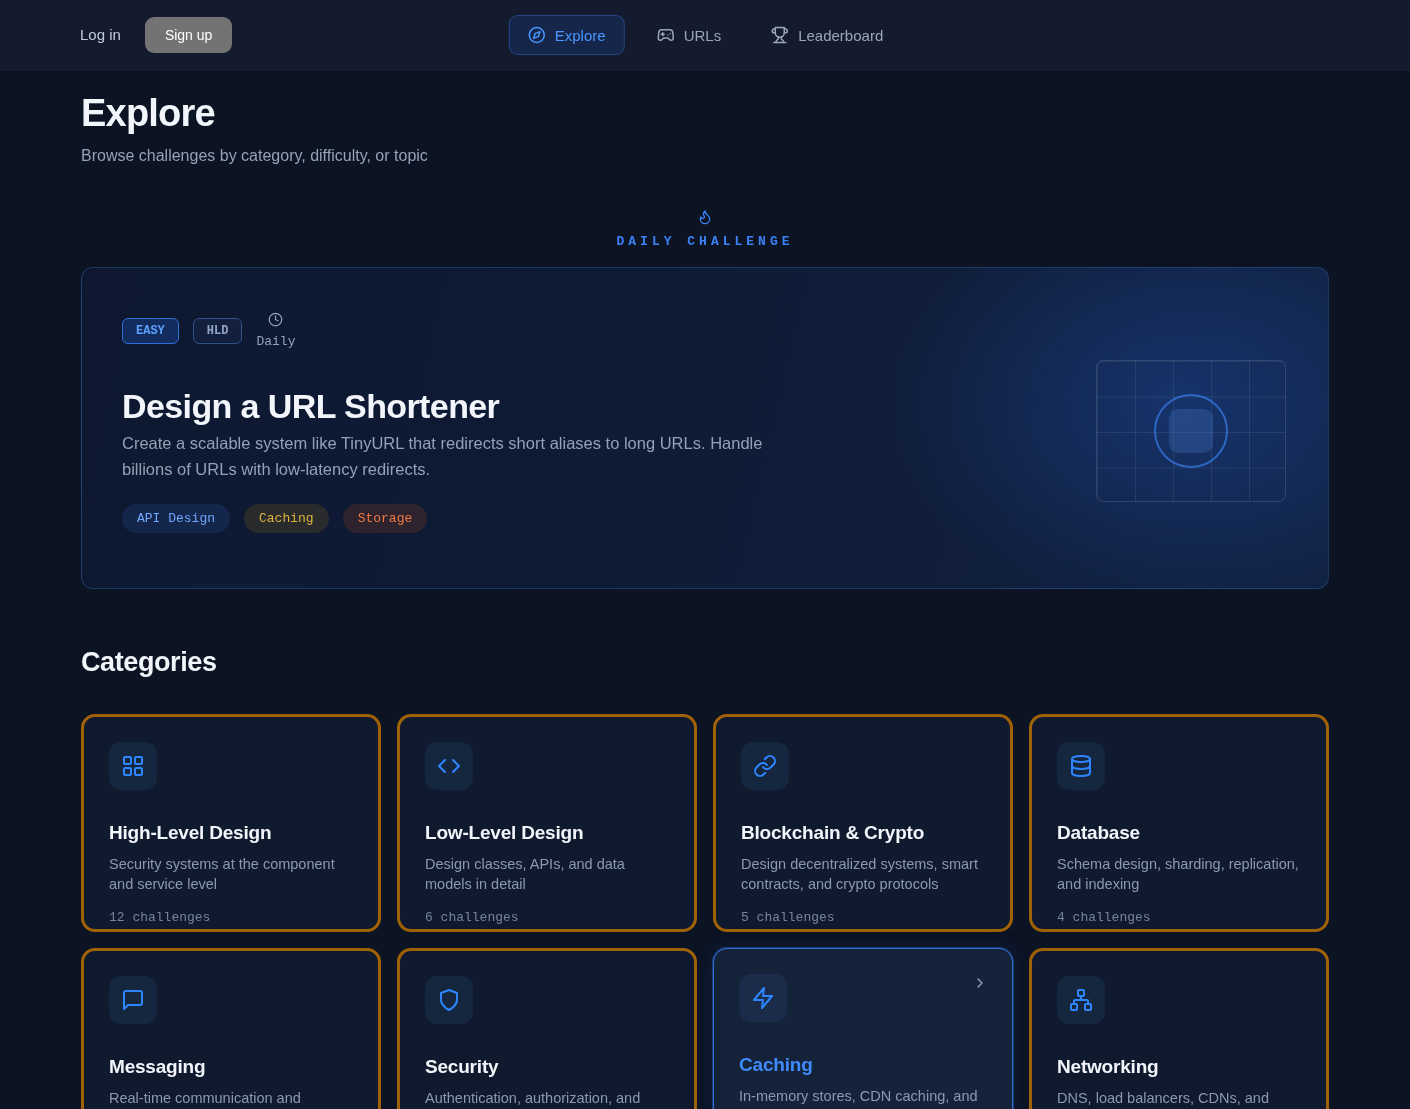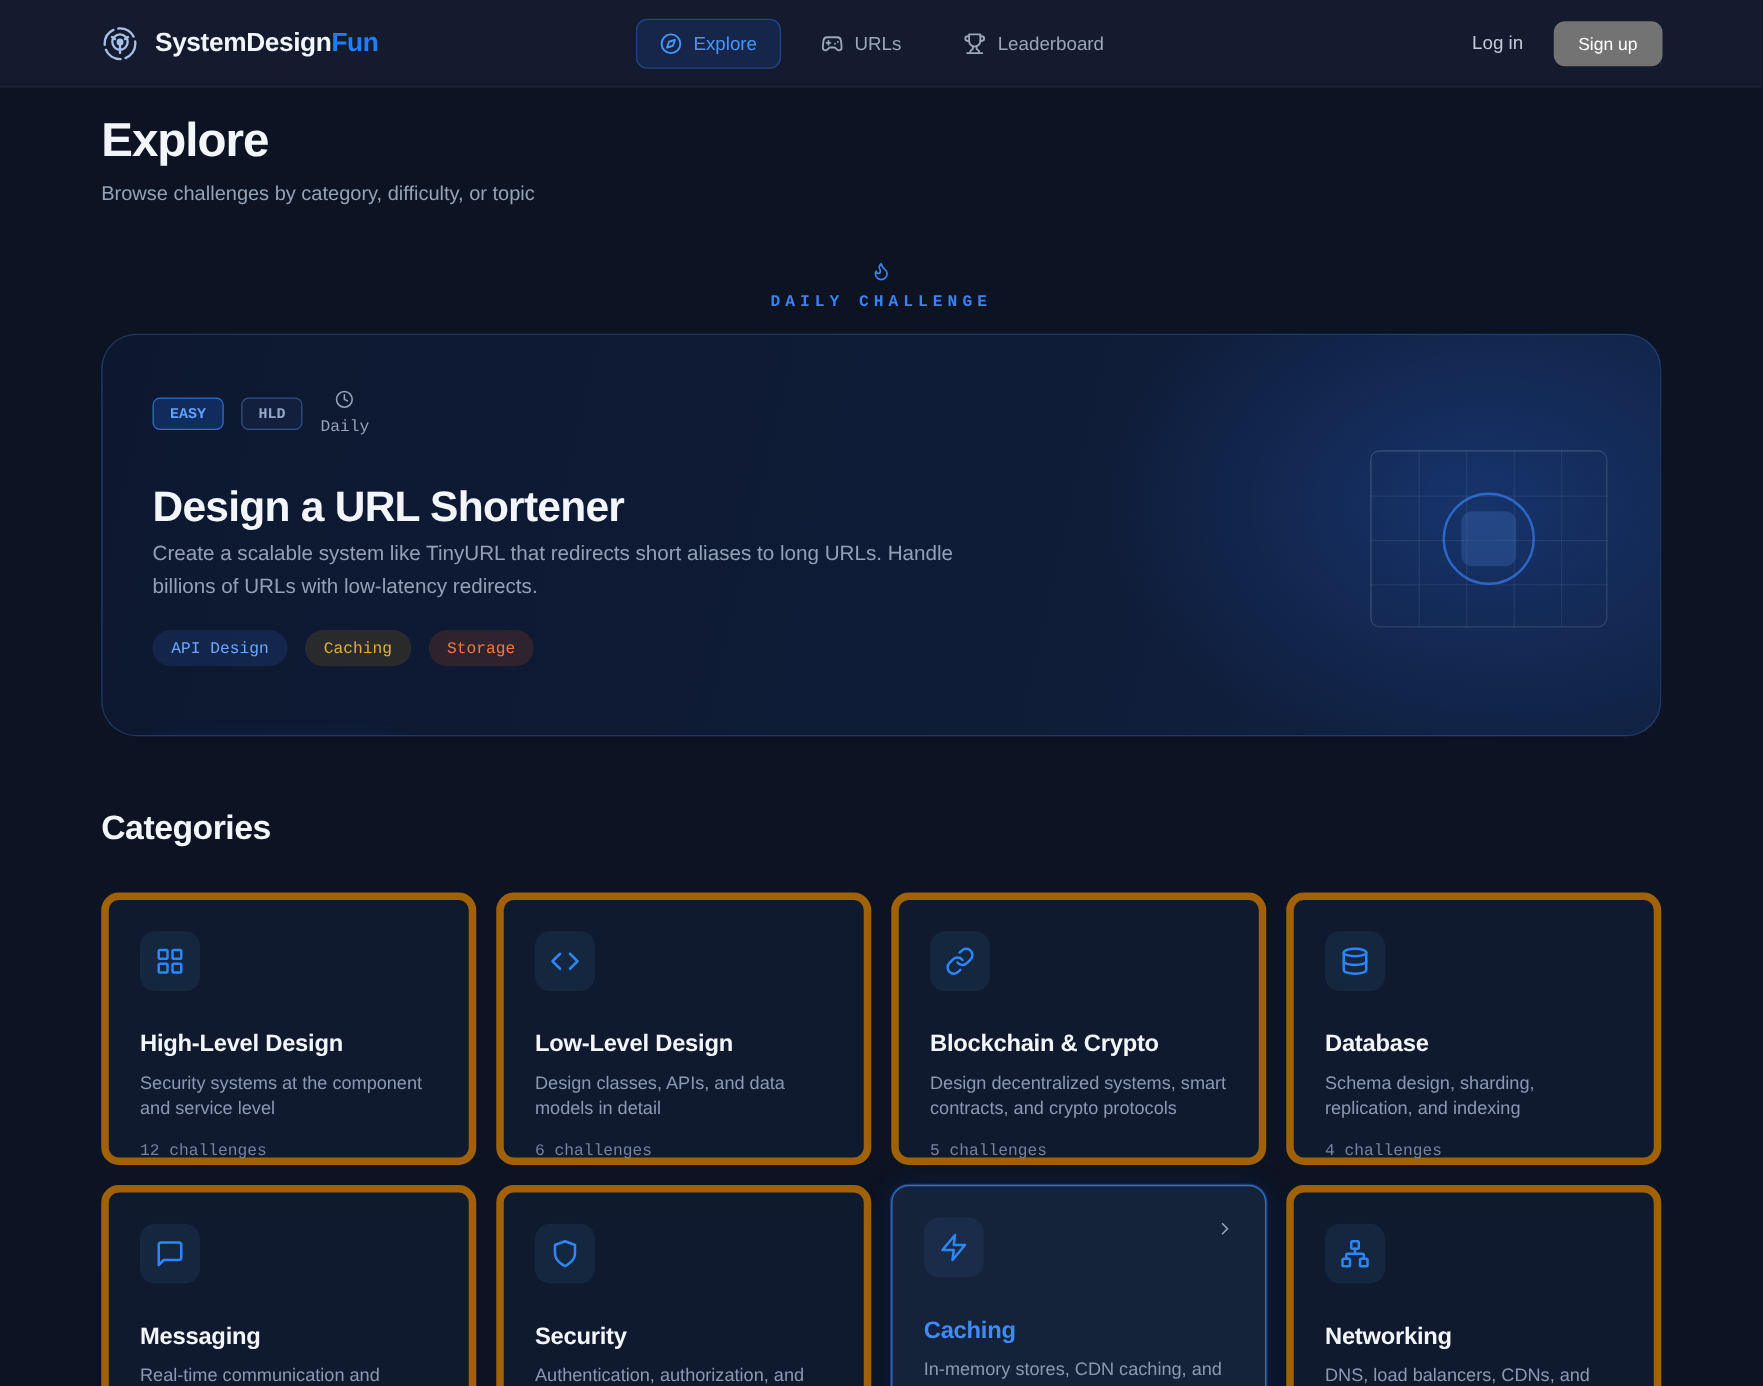--- a/index.html
+++ b/index.html
@@ -53,21 +53,21 @@
   .page-subtitle { font-size:16px; color:#94a3b8; margin-top:12px; }
 
   .section-label {
     margin-top:44px; display:flex; align-items:center; gap:9px;
     color:#3b82f6; font-size:13px; font-weight:700; letter-spacing:4px;
   }
   .section-label svg { width:16px; height:16px; }
 
   
   .hero {
-    position:relative; margin-top:18px; height:322px; border-radius:28px;
+    position:relative; margin-top:18px; height:322px; border-radius:12px;
     border:1px solid rgba(62,112,190,0.35);
     background:
       radial-gradient(420px 300px at 88% 42%, rgba(36,96,210,0.30), rgba(36,96,210,0) 70%),
       linear-gradient(103deg, #0d1830 0%, #0f1c37 55%, #112243 100%);
     padding:44px 40px 0 40px; overflow:hidden;
   }
   .hero-badges { display:flex; align-items:center; gap:14px; }
   .badge-easy {
     font-size:12px; font-weight:700; color:#5ea2ff;
     background:rgba(30,90,200,0.30); border:1px solid #2f6fd6;
@@ -120,21 +120,21 @@
     width:44px; height:44px; background:rgba(70,120,200,0.30); border-radius:9px;
   }
 
   
   .categories-heading { font-size:27px; font-weight:700; letter-spacing:-0.4px; margin-top:58px; }
   .cat-grid {
     margin-top:36px; display:grid; grid-template-columns:repeat(4, 1fr);
     gap:16px;
   }
   .cat-card {
-    height:218px; background:#101a2e; border:6px solid #a16207; border-radius:14px;
+    height:218px; background:#101a2e; border:3px solid #a16207; border-radius:14px;
     padding:25px; position:relative; cursor:pointer;
   }
   .cat-card.active {
     background:#14223a; border:1px solid #2e6fd4;
     box-shadow:0 0 0 1px rgba(59,130,246,0.35), 0 0 24px rgba(30,100,230,0.15);
   }
   .cat-icon-box {
     width:48px; height:48px; border-radius:12px; background:#15263f;
     display:flex; align-items:center; justify-content:center; color:#2e86ff;
   }
@@ -146,33 +146,20 @@
   .cat-count { font-size:13px; color:#76849c; margin-top:16px; }
   .cat-chevron {
     position:absolute; top:26px; right:24px; color:#94a3b8;
   }
   .cat-chevron svg { width:16px; height:16px; }
 </style>
 </head>
 <body>
 
 <nav class="topnav">
-  <div class="brand">
-    <span class="brand-icon">
-      <svg width="32" height="32" viewBox="0 0 24 24" fill="none" stroke="#a8c0e8" stroke-width="1.4" stroke-linecap="round">
-        <circle cx="12" cy="12" r="9.2" stroke-dasharray="11 3"></circle>
-        <circle cx="12" cy="11" r="4.6"></circle>
-        <circle cx="12" cy="11" r="1.4" fill="#a8c0e8"></circle>
-        <line x1="12" y1="12.5" x2="12" y2="17.5"></line>
-        <line x1="7.2" y1="8" x2="9" y2="9.2"></line>
-        <line x1="16.8" y1="8" x2="15" y2="9.2"></line>
-      </svg>
-    </span>
-    <span class="brand-name"><span>SystemDesign</span><span class="accent">Fun</span></span>
-  </div>
 
   <div class="nav-center">
     <div class="nav-item active">
       <svg viewBox="0 0 24 24" fill="none" stroke="currentColor" stroke-width="2" stroke-linecap="round" stroke-linejoin="round">
         <circle cx="12" cy="12" r="10"></circle>
           <polygon points="16.24 7.76 14.12 14.12 7.76 16.24 9.88 9.88"></polygon>
       </svg>
       <span>Explore</span>
     </div>
     <div class="nav-item">

